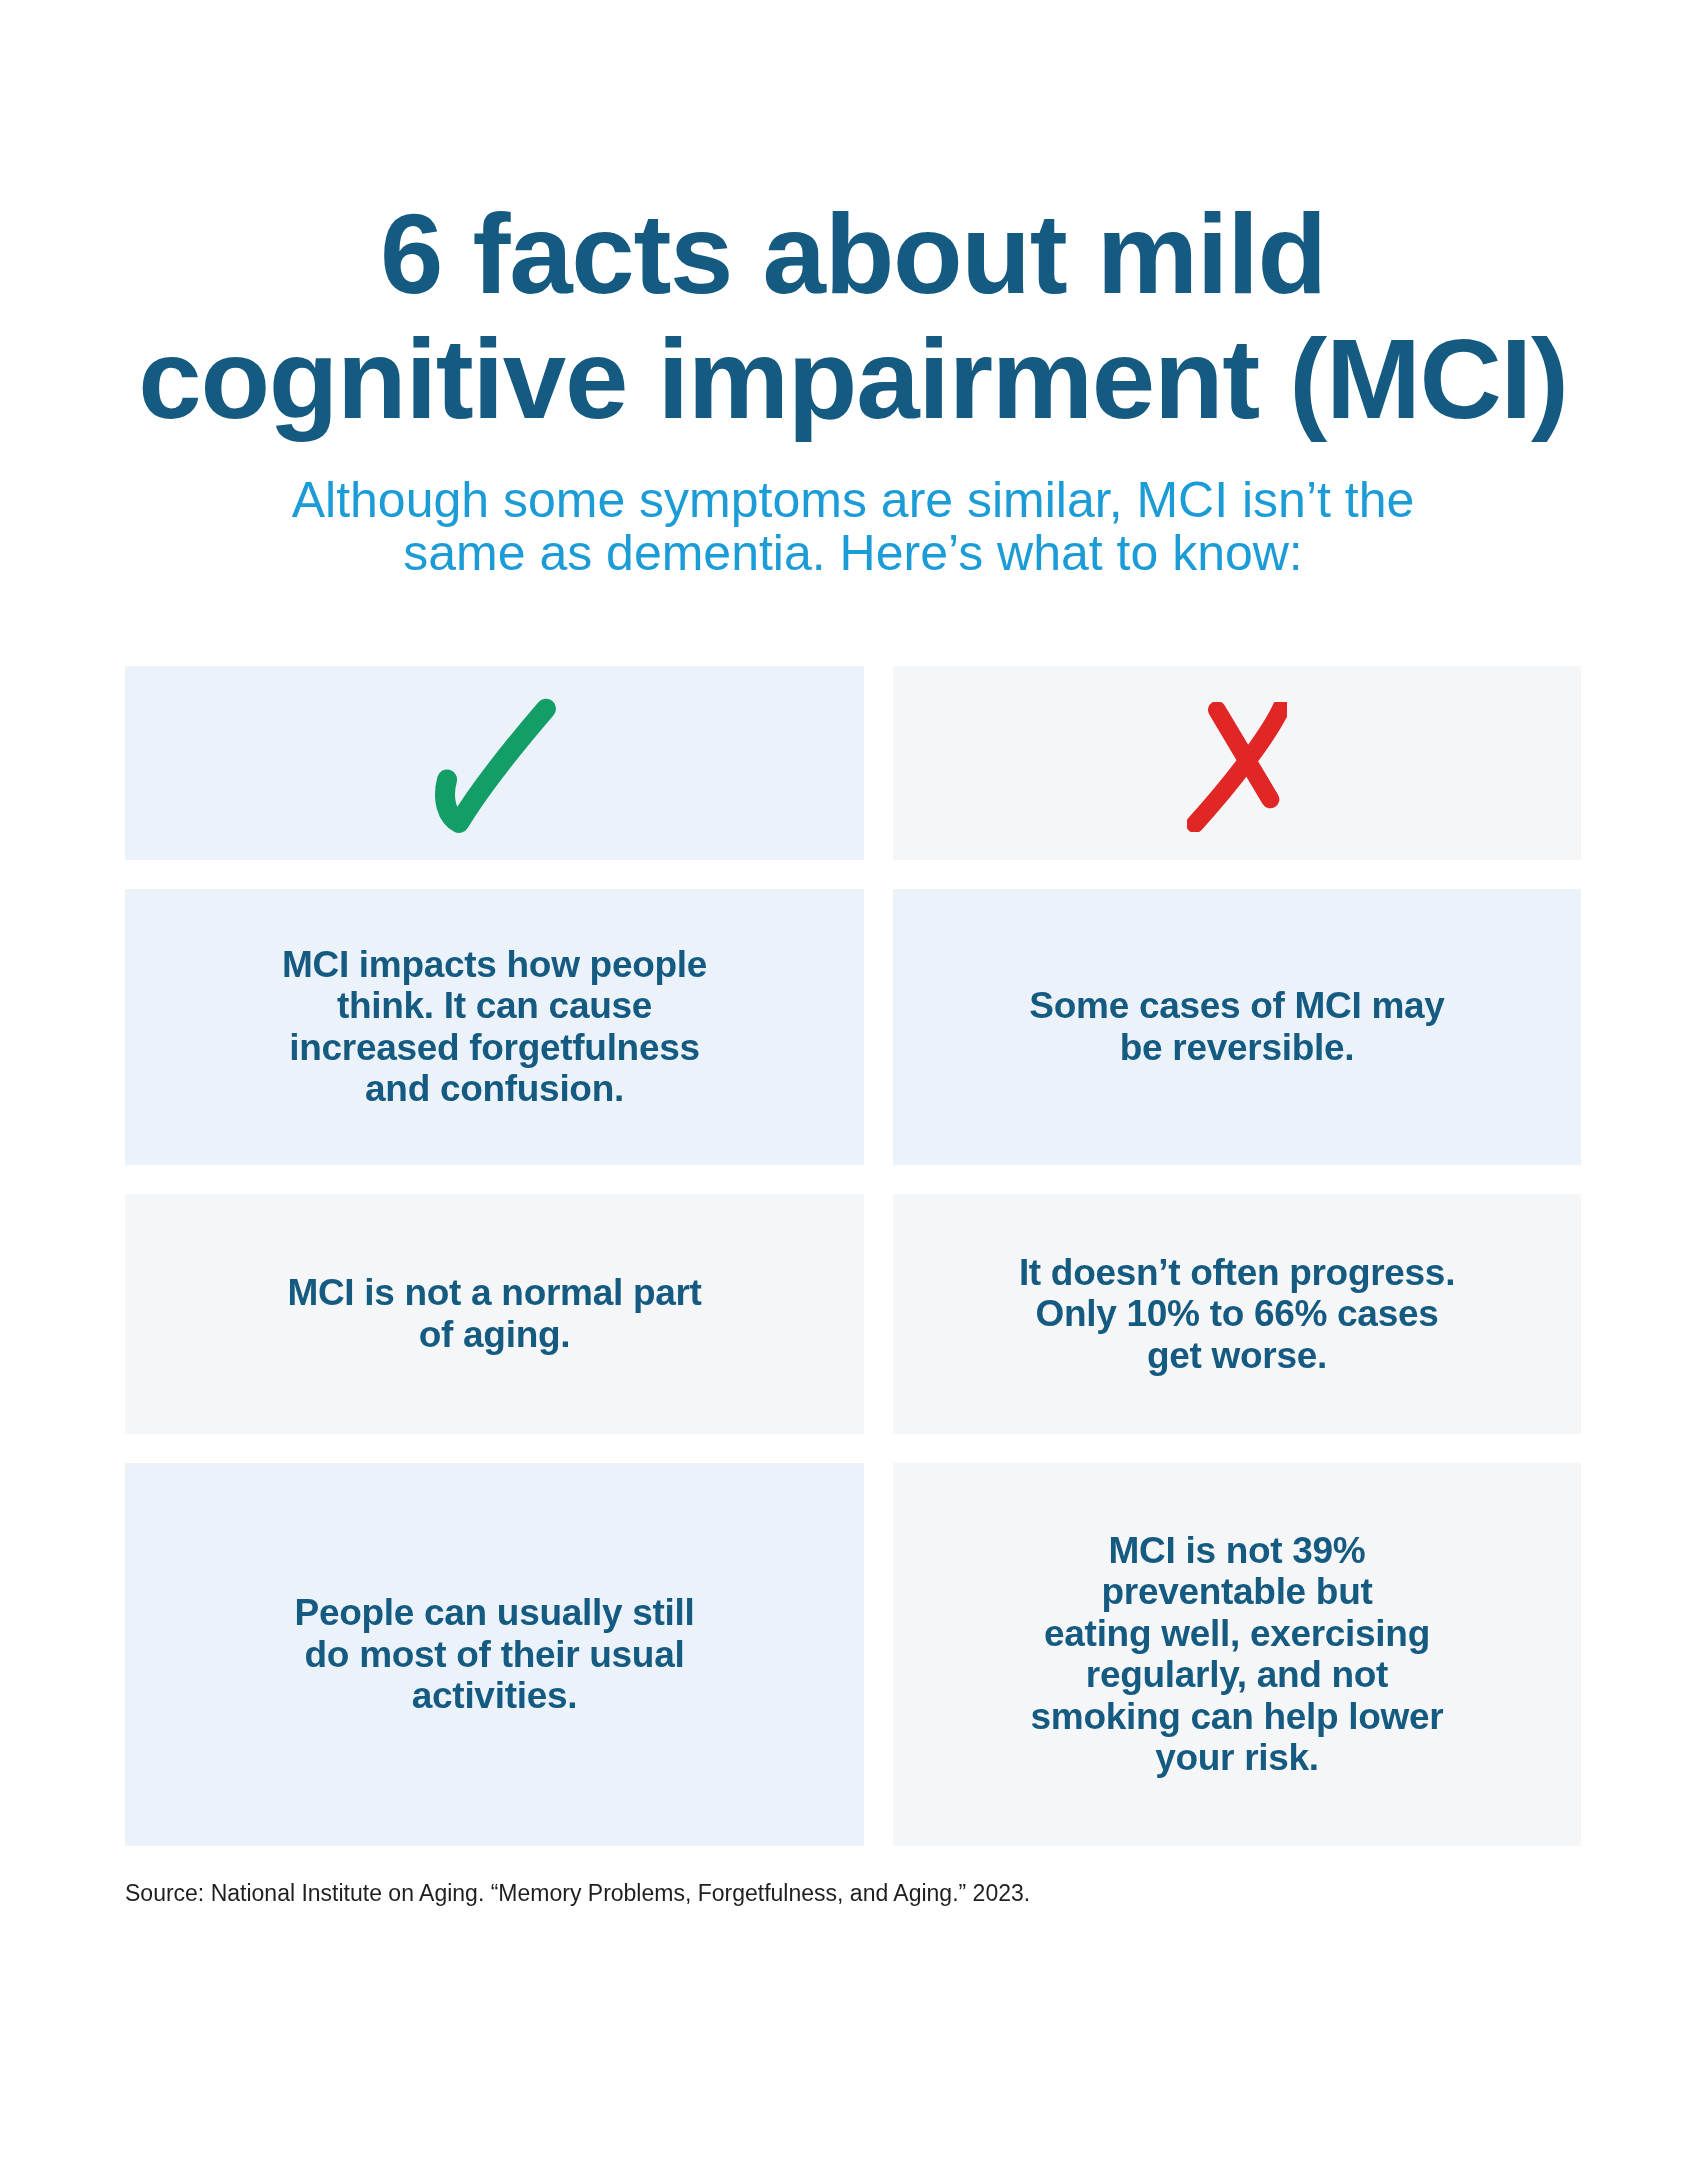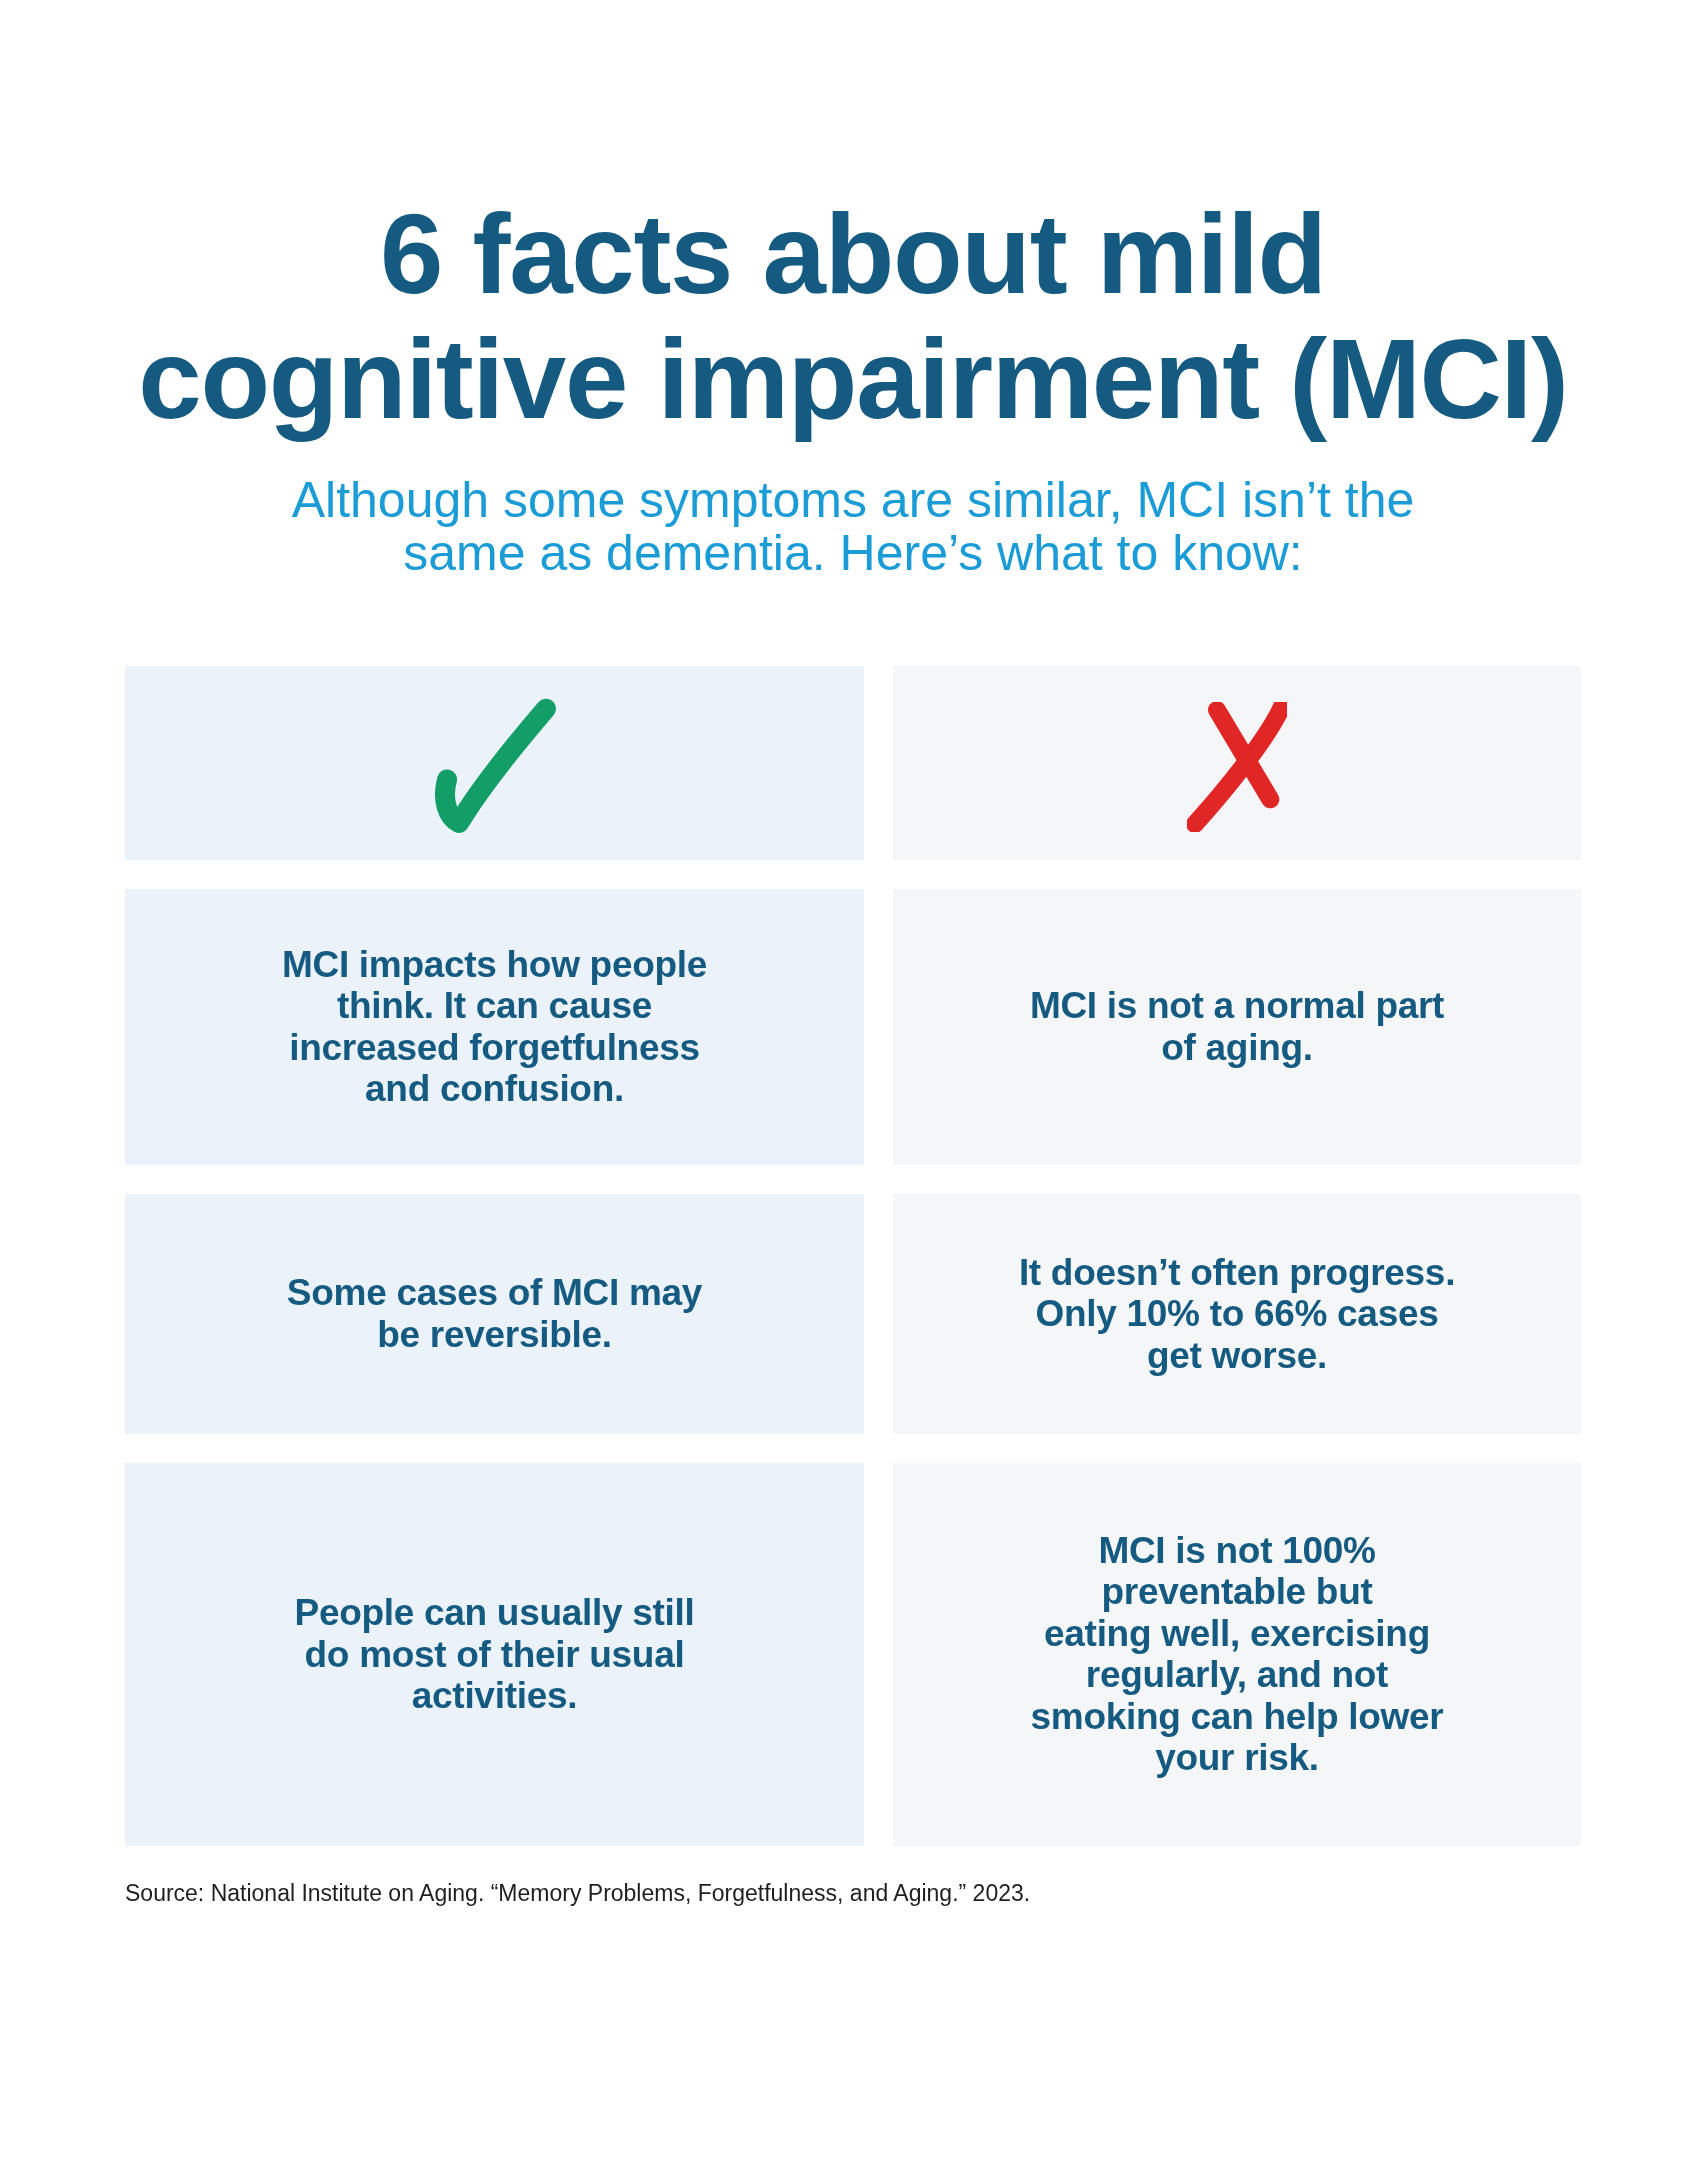--- a/index.html
+++ b/index.html
@@ -97,44 +97,44 @@
       </svg>
     </div>
 
     <div class="card facts">
       <p class="card-text">MCI impacts how people
 think. It can cause
 increased forgetfulness
 and confusion.</p>
     </div>
 
+    <div class="card facts">
+      <p class="card-text">Some cases of MCI may
+be reversible.</p>
+    </div>
+
     <div class="card myths">
       <p class="card-text">MCI is not a normal part
 of aging.</p>
-    </div>
-
-    <div class="card facts">
-      <p class="card-text">Some cases of MCI may
-be reversible.</p>
     </div>
 
     <div class="card myths">
       <p class="card-text">It doesn’t often progress.
 Only 10% to 66% cases
 get worse.</p>
     </div>
 
     <div class="card facts">
       <p class="card-text">People can usually still
 do most of their usual
 activities.</p>
     </div>
 
     <div class="card myths">
-      <p class="card-text">MCI is not 100%
+      <p class="card-text">MCI is not 39%
 preventable but
 eating well, exercising
 regularly, and not
 smoking can help lower
 your risk.</p>
     </div>
 
   </div>
 
   <p class="source">Source: National Institute on Aging. “Memory Problems, Forgetfulness, and Aging.” 2023.</p>

